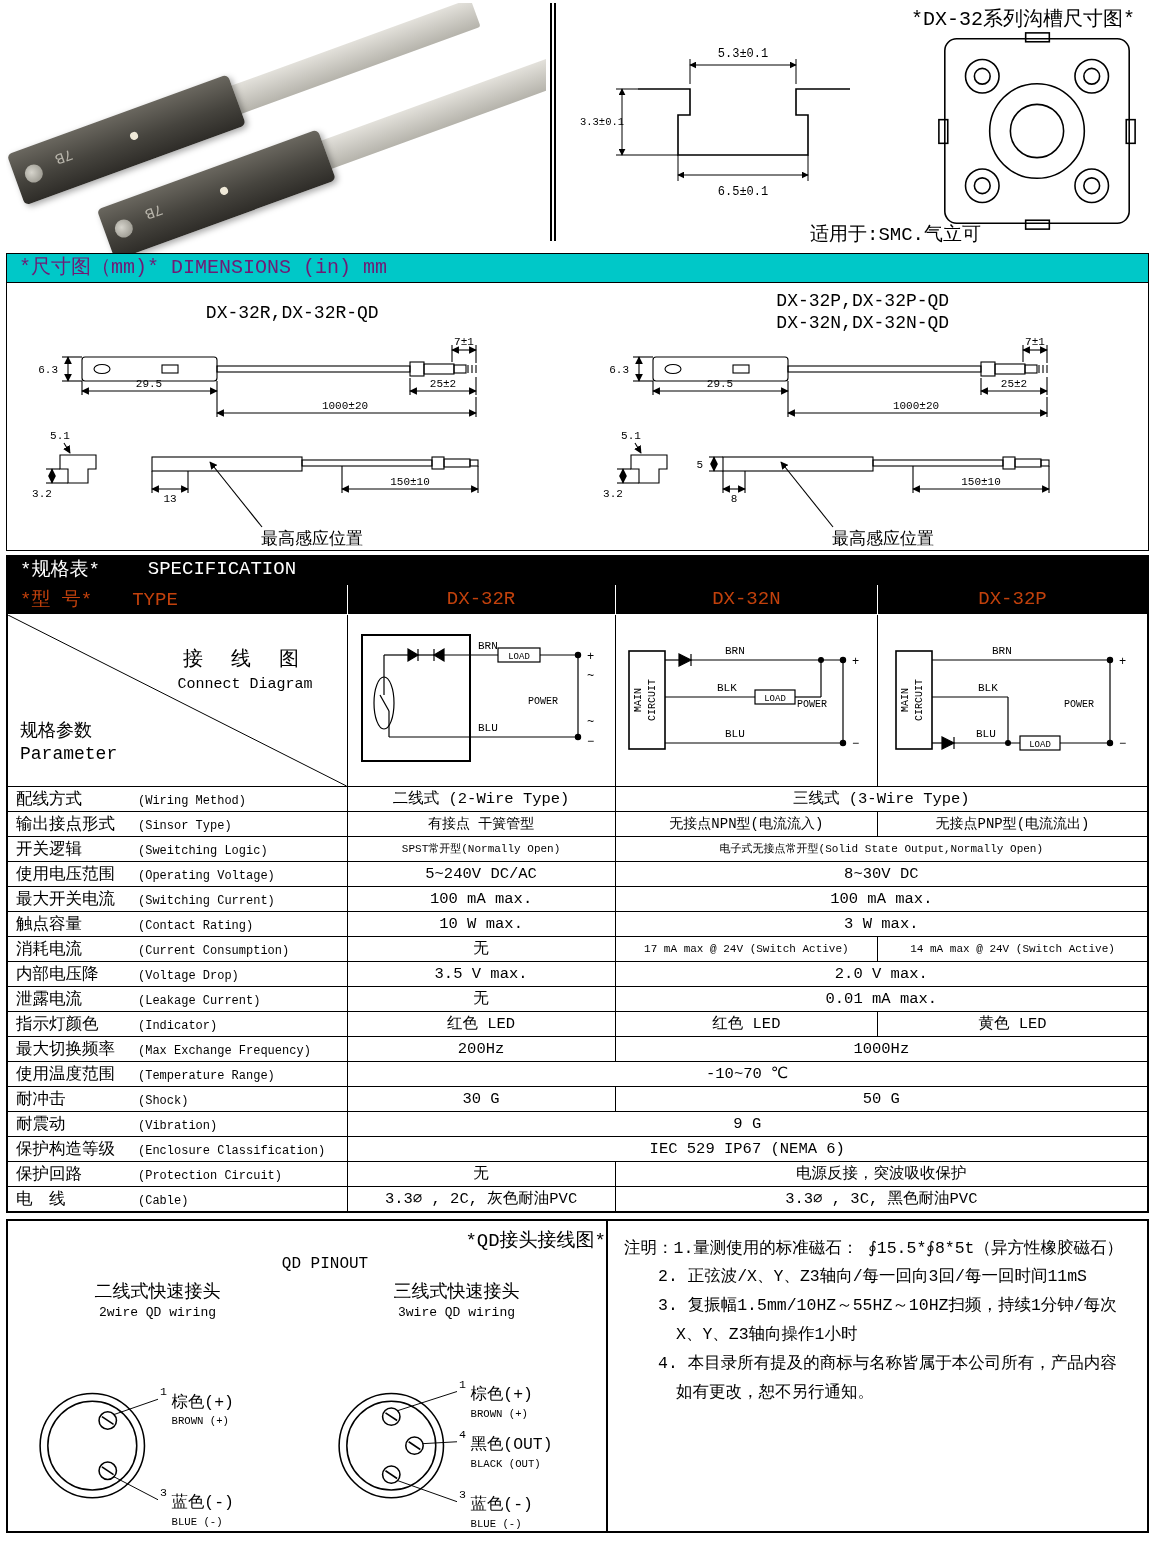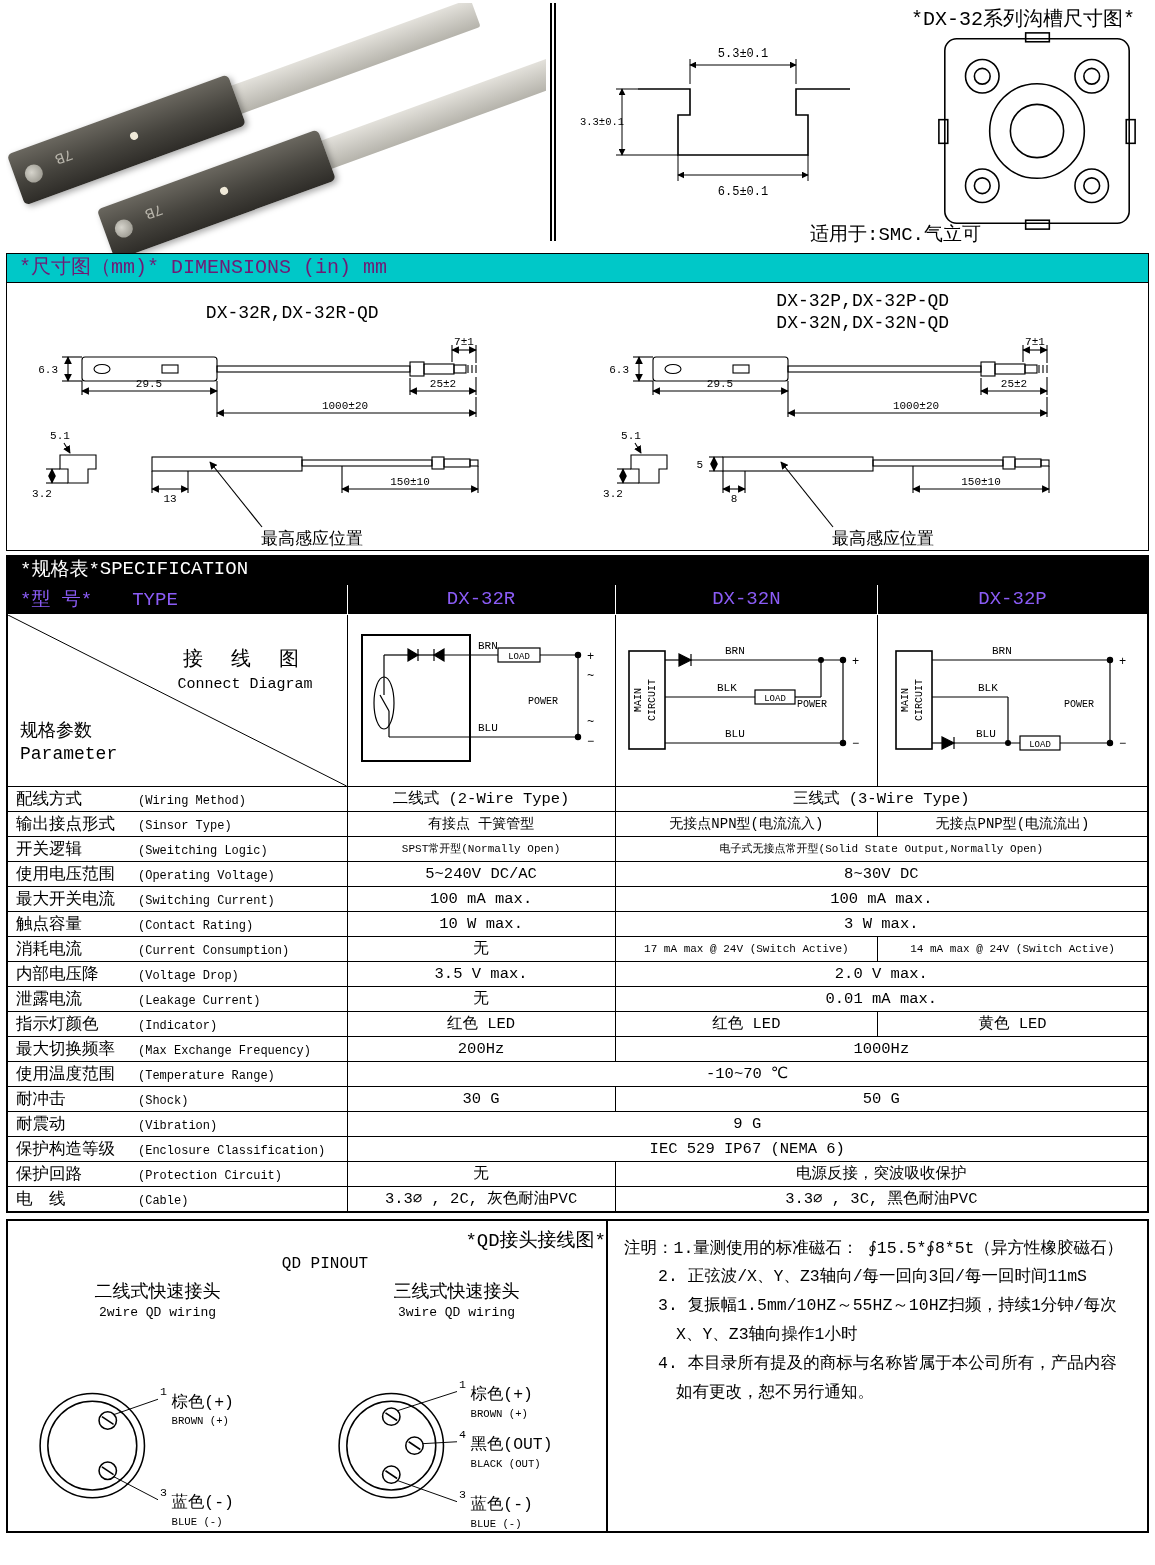--- a/index.html
+++ b/index.html
@@ -27,34 +27,34 @@
   .vdouble { width:6px; height:238px; background:linear-gradient(90deg,#000 0 2px,#fff 2px 4px,#000 4px 6px); margin:0 4px; }
   .groove-area { flex:1; position:relative; }
   .groove-title { position:absolute; top:2px; right:14px; font-size:20px; }
   .groove-svg { position:absolute; left:18px; top:26px; }
   .flange-svg { position:absolute; right:6px; top:22px; }
   .suit-text { position:absolute; left:250px; bottom:6px; font-size:19px; }
 
   
   .banner-cyan { height:30px; background:#00c8c8; border:1px solid #000; color:#701a75;
     font-size:20px; line-height:28px; padding-left:12px; }
-  .banner-black { height:28px; background:#000; color:#fff; display:flex; align-items:center;
+  .banner-black { height:28px; background:#000; color:#fff; display:flex; gap:48px; align-items:center;
     padding-left:14px; font-size:19px; margin-top:4px; }
 
   
   .dims-section { border:1px solid #000; border-top:none; height:268px; display:flex; }
   .dim-half { width:50%; position:relative; }
   .dim-title { text-align:center; font-size:18px; margin-top:8px; line-height:1.2; min-height:44px; }
   .dim-title.single { padding-top:12px; }
   .dim-svg { display:block; margin:0 auto; }
 
   
   .spec-table { width:100%; border-collapse:collapse; table-layout:fixed; border:2px solid #000; margin-top:0; }
   .spec-table td { border:1px solid #000; overflow:hidden; }
-  td.th-black { background:#000; color:#8b5cf6; font-size:19px; height:30px; text-align:center; border-color:#fff; border-top-color:#000; }
+  td.th-black { background:#000; color:#c2410c; font-size:19px; height:30px; text-align:center; border-color:#fff; border-top-color:#000; }
   td.type-cell { text-align:left; padding-left:12px; }
   td.type-cell .sp { margin-right:40px; }
   td.param { padding:1px 4px 1px 8px; height:25px; white-space:nowrap; }
   td.param .cn { display:inline-block; width:122px; font-size:16.5px; }
   td.param .en { font-size:12px; }
   td.val { text-align:center; font-size:15.5px; }
   td.val.small { font-size:11px; }
   td.val.mid { font-size:14px; }
   td.connect-cell { height:172px; text-align:center; vertical-align:middle; padding:2px; }
   td.connect-left { position:relative; padding:16px; }

